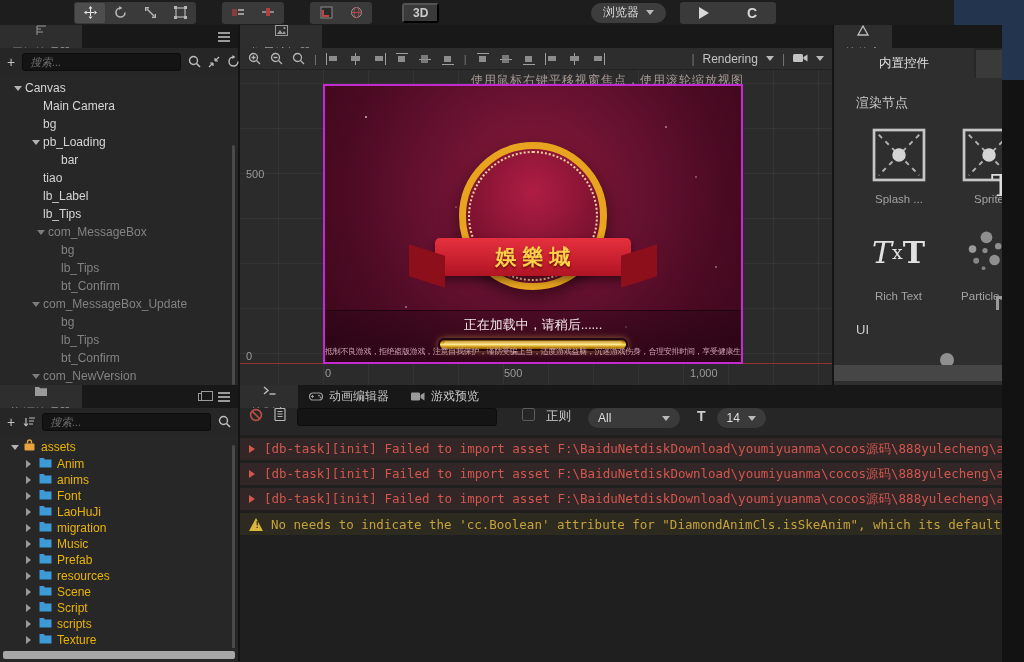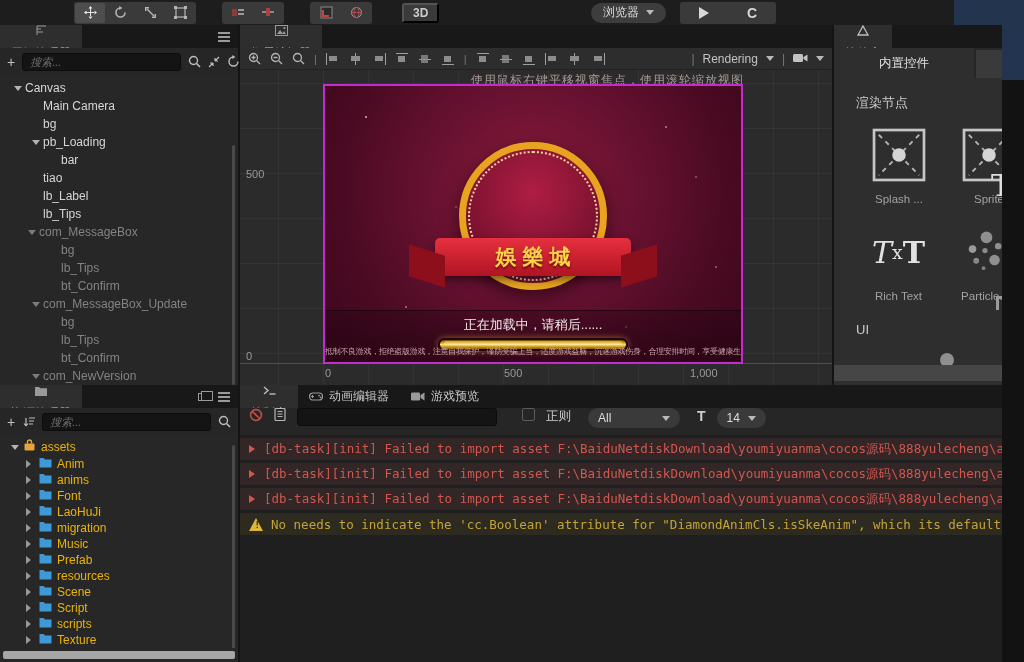--- a/index.html
+++ b/index.html
@@ -318,21 +318,21 @@
               <span class="lbl">tiao</span>
             </div>
             <div class="trow" style="padding-left: 28px;">
               <span class="arr"></span>
               <span class="lbl">lb_Label</span>
             </div>
             <div class="trow" style="padding-left: 28px;">
               <span class="arr"></span>
               <span class="lbl">lb_Tips</span>
             </div>
-            <div class="trow has-arrow dim" style="padding-left: 16px; margin-left: 8px;">
+            <div class="trow has-arrow dim" style="padding-left: 33px;">
               <span class="arr"></span>
               <span class="lbl">com_MessageBox</span>
             </div>
             <div class="trow dim" style="padding-left: 46px;">
               <span class="arr"></span>
               <span class="lbl">bg</span>
             </div>
             <div class="trow dim" style="padding-left: 46px;">
               <span class="arr"></span>
               <span class="lbl">lb_Tips</span>

